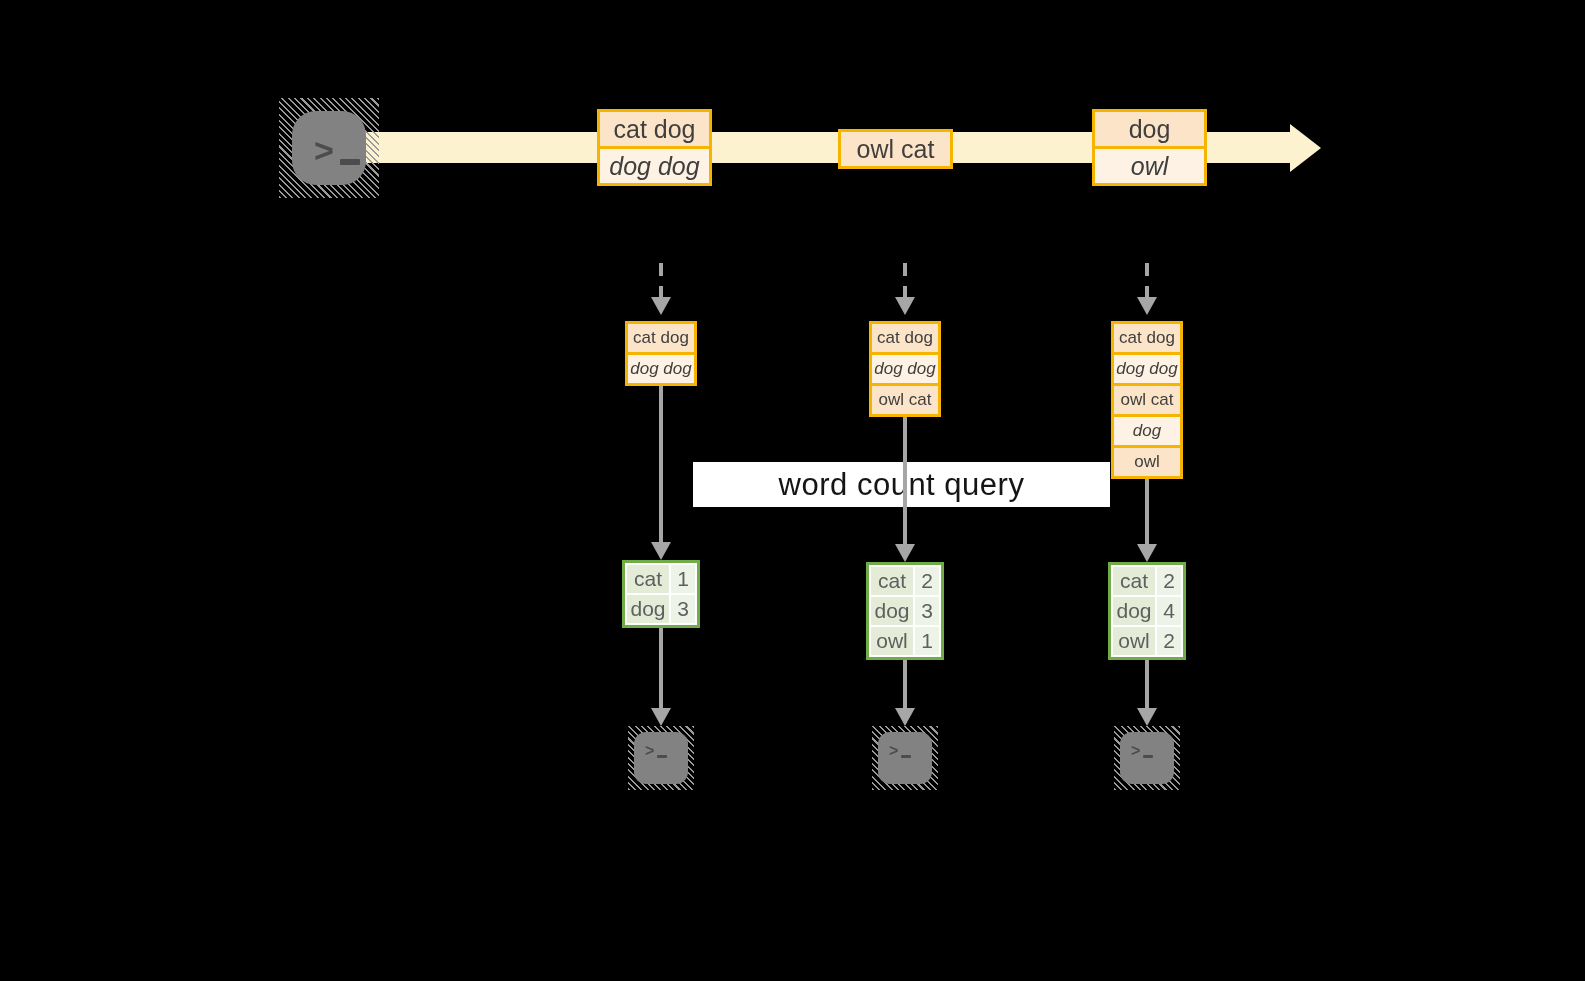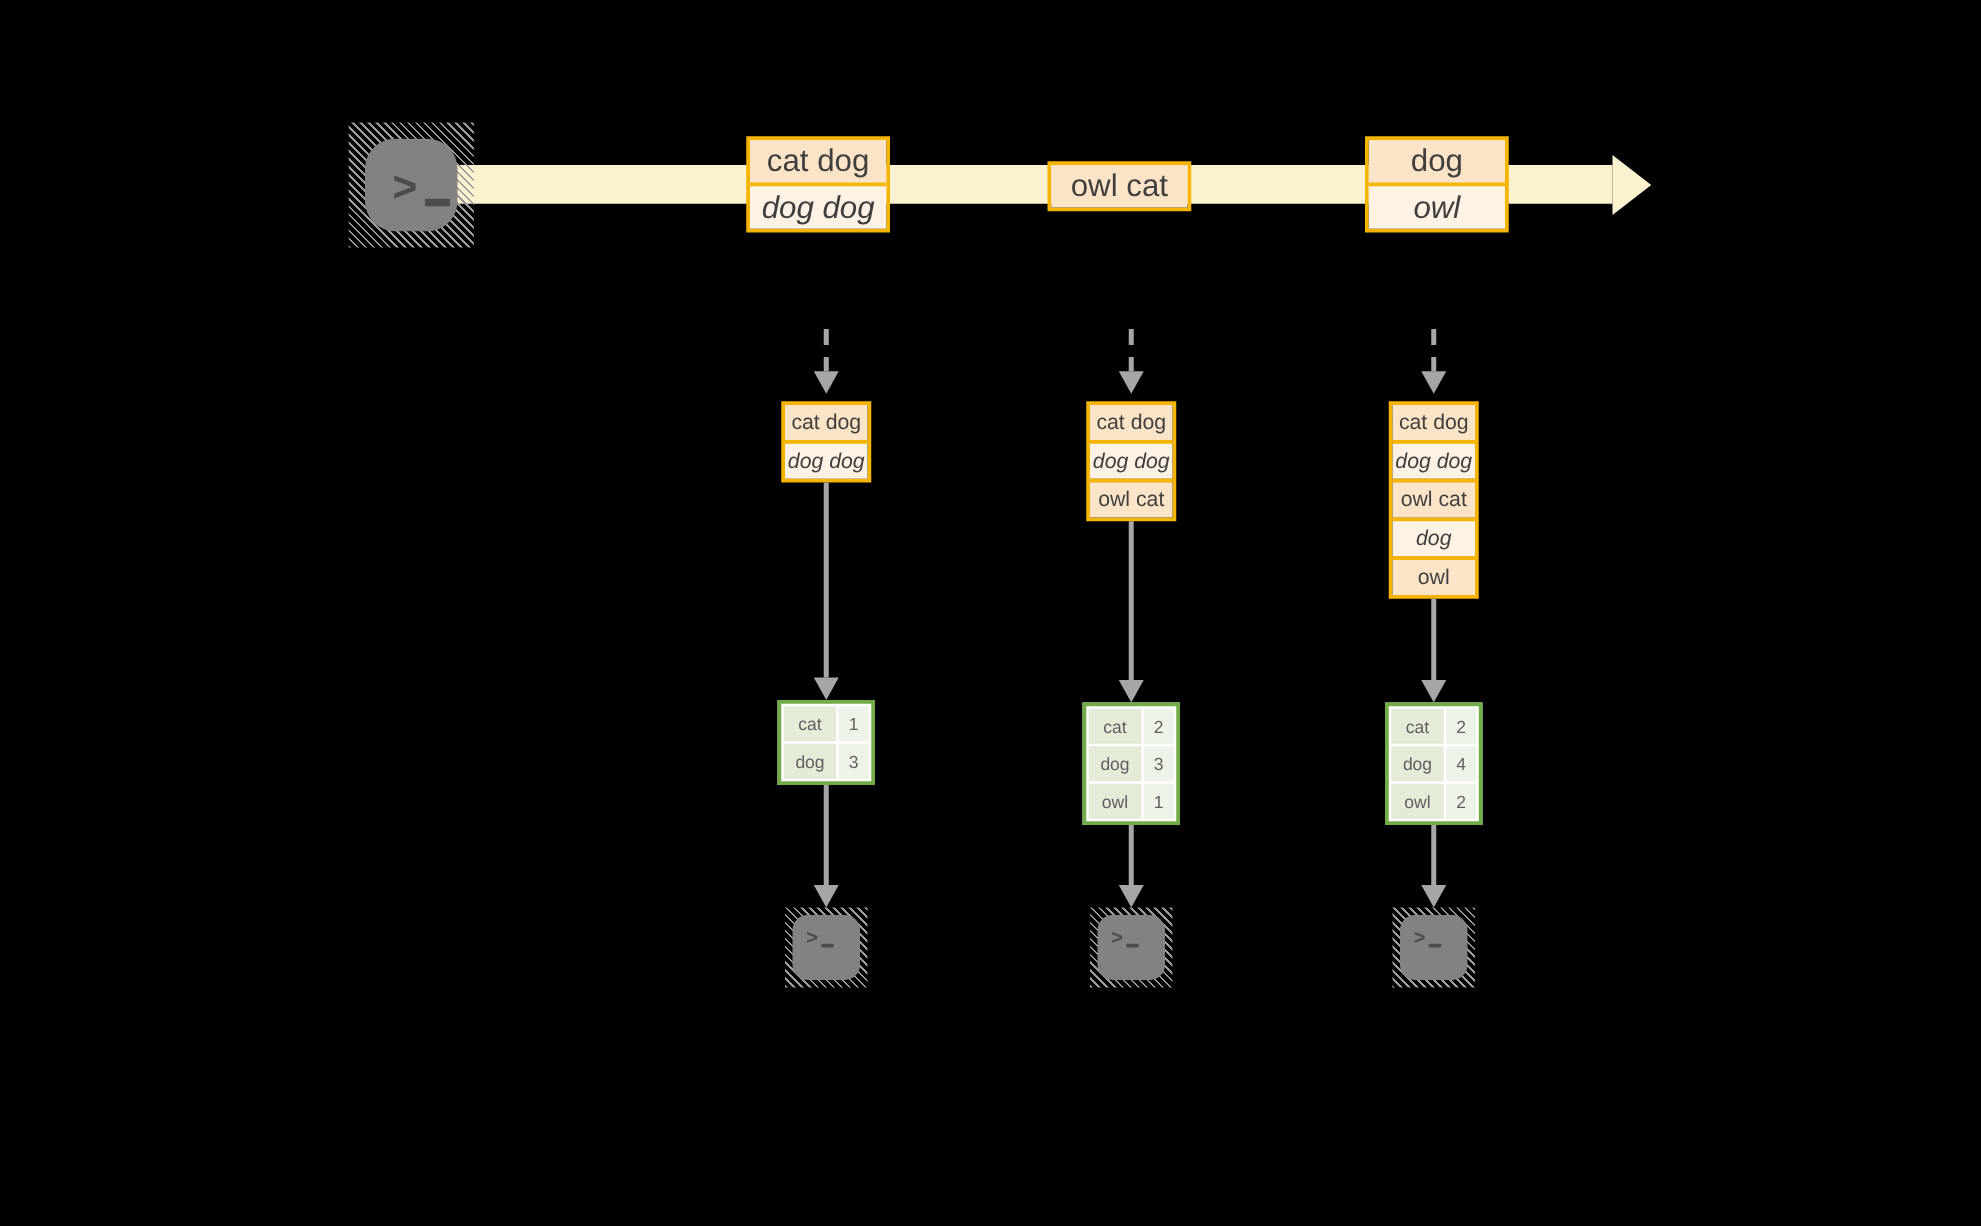--- a/index.html
+++ b/index.html
@@ -65,21 +65,21 @@
     position:absolute;left:693px;top:462px;width:417px;height:45px;background:#fff;z-index:2;
     display:flex;align-items:center;justify-content:center;
     font-size:31px;color:#151515;letter-spacing:.5px;
   }
   
   .wctable{
     position:absolute;border:3px solid var(--green);background:#fff;box-sizing:border-box;
     display:grid;grid-template-columns:42px 24px;gap:2px;padding:2px;
   }
   .wcell{height:28px;display:flex;align-items:center;justify-content:center;
-    font-size:14px;color:var(--table-ink);}
+    font-size:21px;color:var(--table-ink);}
   .wword{background:var(--cell);}
   .wnum{background:var(--cell-val);}
 </style>
 </head>
 <body>
 
 <div class="canvas">
 
   <div class="stream-band"></div>
   <div class="stream-head"></div>
@@ -120,20 +120,21 @@
     <div class="orow dark">owl cat</div>
   </div>
   <div class="obox stack" style="left:1111px;top:321px;width:72px;">
     <div class="orow dark">cat dog</div>
     <div class="orow light">dog dog</div>
     <div class="orow dark">owl cat</div>
     <div class="orow light">dog</div>
     <div class="orow dark">owl</div>
   </div>
 
+  <div class="query">word count query</div>
 
   <div class="vline" style="left:661px;top:386px;height:156px;"></div>
   <div class="vhead" style="left:661px;top:542px;"></div>
   <div class="vline" style="left:905px;top:417px;height:127px;"></div>
   <div class="vhead" style="left:905px;top:544px;"></div>
   <div class="vline" style="left:1147px;top:479px;height:65px;"></div>
   <div class="vhead" style="left:1147px;top:544px;"></div>
 
   <div class="wctable" style="left:622px;top:560px;">
     <div class="wcell wword">cat</div>

